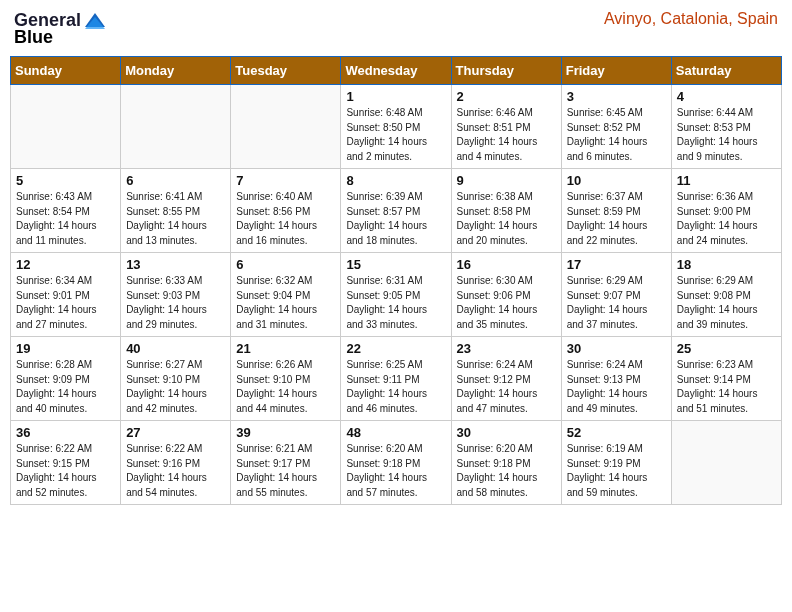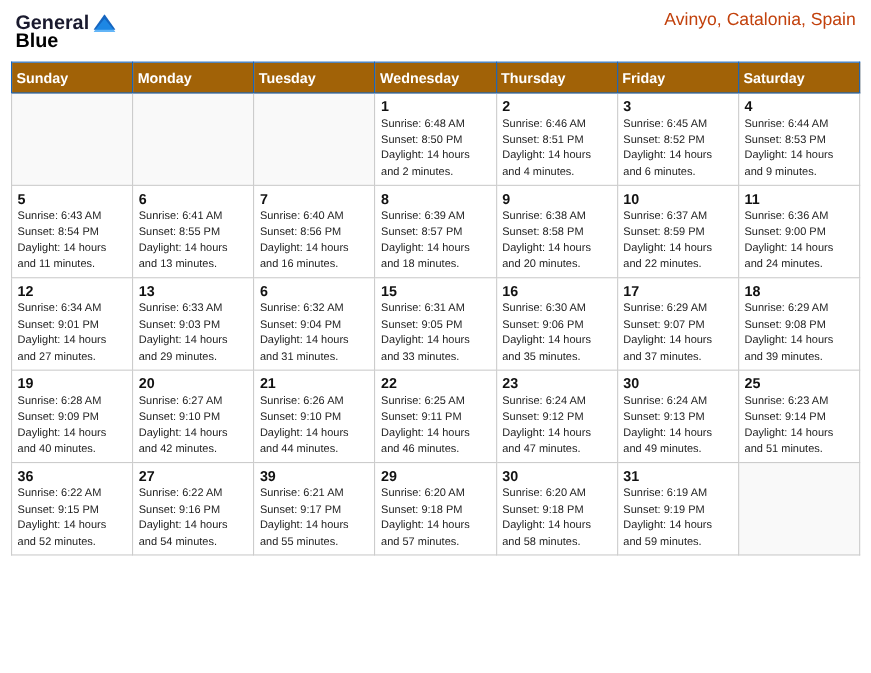--- a/index.html
+++ b/index.html
@@ -191,21 +191,21 @@
           <div class="day-number">18</div>
           <div class="day-info">Sunrise: 6:29 AM<br>Sunset: 9:08 PM<br>Daylight: 14 hours<br>and 39 minutes.</div>
         </td>
       </tr>
       <tr>
         <td>
           <div class="day-number">19</div>
           <div class="day-info">Sunrise: 6:28 AM<br>Sunset: 9:09 PM<br>Daylight: 14 hours<br>and 40 minutes.</div>
         </td>
         <td>
-          <div class="day-number">20</div>
+          <div class="day-number">40</div>
           <div class="day-info">Sunrise: 6:27 AM<br>Sunset: 9:10 PM<br>Daylight: 14 hours<br>and 42 minutes.</div>
         </td>
         <td>
           <div class="day-number">21</div>
           <div class="day-info">Sunrise: 6:26 AM<br>Sunset: 9:10 PM<br>Daylight: 14 hours<br>and 44 minutes.</div>
         </td>
         <td>
           <div class="day-number">22</div>
           <div class="day-info">Sunrise: 6:25 AM<br>Sunset: 9:11 PM<br>Daylight: 14 hours<br>and 46 minutes.</div>
         </td>
@@ -229,27 +229,27 @@
         </td>
         <td>
           <div class="day-number">27</div>
           <div class="day-info">Sunrise: 6:22 AM<br>Sunset: 9:16 PM<br>Daylight: 14 hours<br>and 54 minutes.</div>
         </td>
         <td>
           <div class="day-number">39</div>
           <div class="day-info">Sunrise: 6:21 AM<br>Sunset: 9:17 PM<br>Daylight: 14 hours<br>and 55 minutes.</div>
         </td>
         <td>
-          <div class="day-number">29</div>
+          <div class="day-number">48</div>
           <div class="day-info">Sunrise: 6:20 AM<br>Sunset: 9:18 PM<br>Daylight: 14 hours<br>and 57 minutes.</div>
         </td>
         <td>
           <div class="day-number">30</div>
           <div class="day-info">Sunrise: 6:20 AM<br>Sunset: 9:18 PM<br>Daylight: 14 hours<br>and 58 minutes.</div>
         </td>
         <td>
-          <div class="day-number">31</div>
+          <div class="day-number">52</div>
           <div class="day-info">Sunrise: 6:19 AM<br>Sunset: 9:19 PM<br>Daylight: 14 hours<br>and 59 minutes.</div>
         </td>
         <td class="empty"></td>
       </tr>
     </tbody>
 </table>
 
 </body></html>

